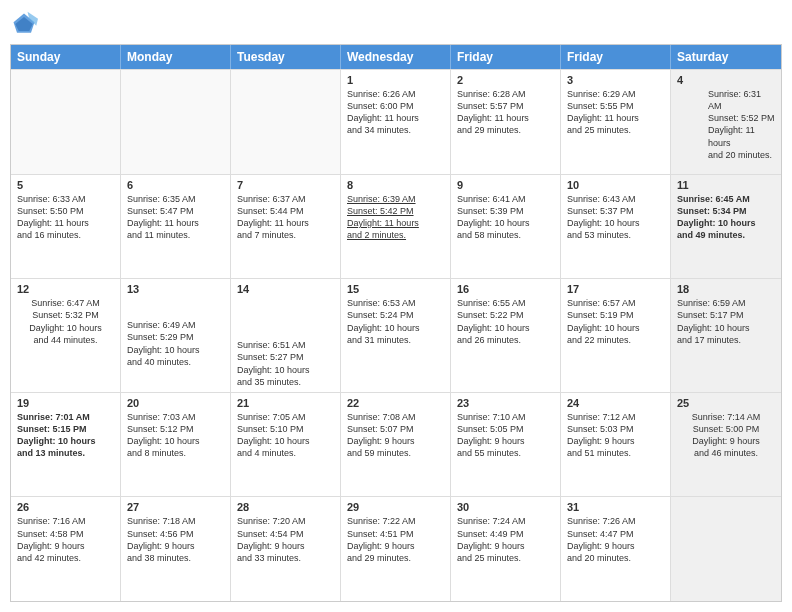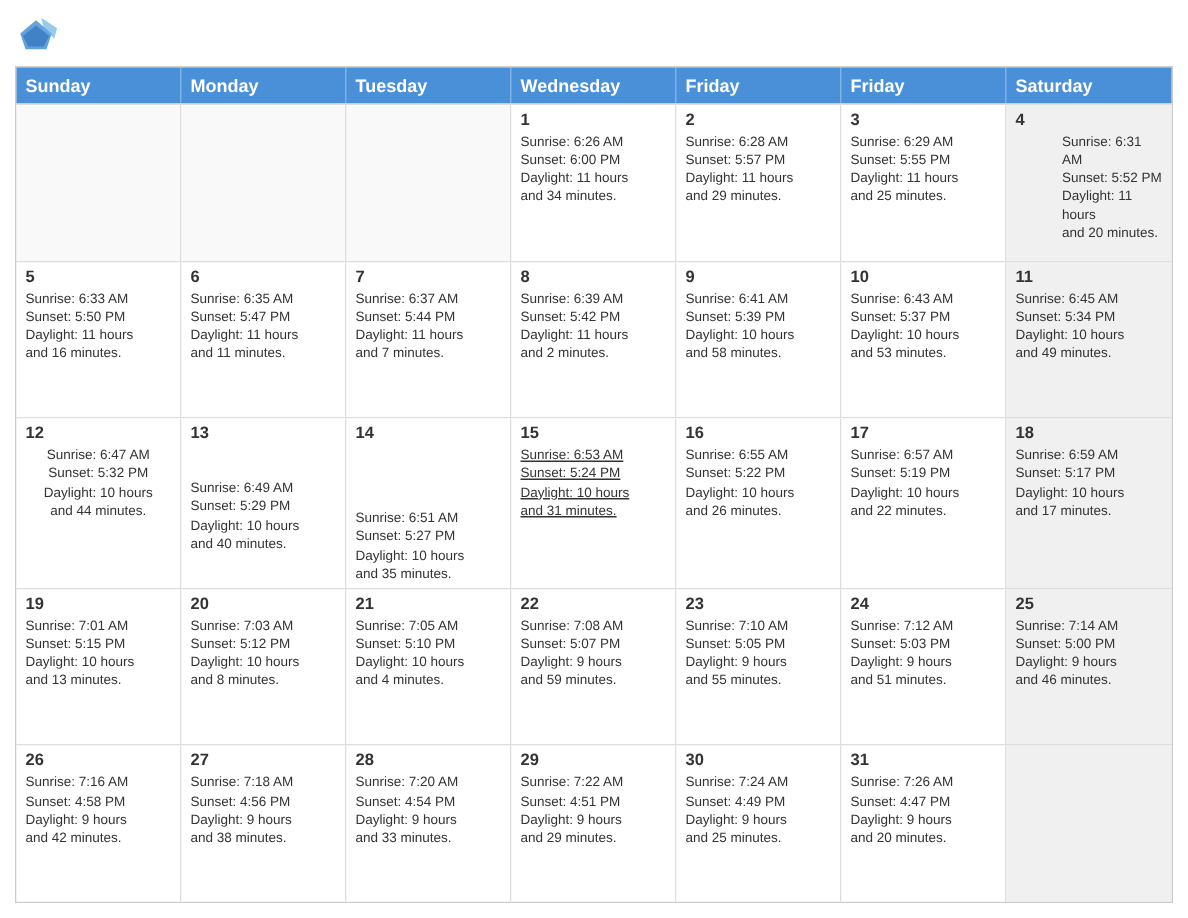--- a/index.html
+++ b/index.html
@@ -191,42 +191,42 @@
           </div>
           <div class="cal-cell">
             <div class="day-num">7</div>
             <div class="cell-text" style="white-space: pre-line;">Sunrise: 6:37 AM
 Sunset: 5:44 PM
 Daylight: 11 hours
 and 7 minutes.</div>
           </div>
           <div class="cal-cell">
             <div class="day-num">8</div>
-            <div class="cell-text" style="white-space: pre-line;">Sunrise: 6:39 AM
+            <div class="cell-text" style="white-space: pre-line; text-decoration: underline;">Sunrise: 6:39 AM
 Sunset: 5:42 PM
 Daylight: 11 hours
 and 2 minutes.</div>
           </div>
           <div class="cal-cell">
             <div class="day-num">9</div>
             <div class="cell-text" style="white-space: pre-line;">Sunrise: 6:41 AM
 Sunset: 5:39 PM
 Daylight: 10 hours
 and 58 minutes.</div>
           </div>
           <div class="cal-cell">
             <div class="day-num">10</div>
             <div class="cell-text" style="white-space: pre-line;">Sunrise: 6:43 AM
 Sunset: 5:37 PM
 Daylight: 10 hours
 and 53 minutes.</div>
           </div>
           <div class="cal-cell shaded">
             <div class="day-num">11</div>
-            <div class="cell-text" style="white-space: pre-line;">Sunrise: 6:45 AM
+            <div class="cell-text" style="white-space: pre-line; font-weight: bold;">Sunrise: 6:45 AM
 Sunset: 5:34 PM
 Daylight: 10 hours
 and 49 minutes.</div>
           </div>
         </div>
         <div class="cal-row">
           <div class="cal-cell">
             <div class="day-num">12</div>
             <div class="cell-text" style="white-space: pre-line; text-align: center;">Sunrise: 6:47 AM
 Sunset: 5:32 PM
@@ -242,21 +242,21 @@
           </div>
           <div class="cal-cell">
             <div class="day-num">14</div>
             <div class="cell-text" style="white-space: pre-line; margin-top: 44px;">Sunrise: 6:51 AM
 Sunset: 5:27 PM
 Daylight: 10 hours
 and 35 minutes.</div>
           </div>
           <div class="cal-cell">
             <div class="day-num">15</div>
-            <div class="cell-text" style="white-space: pre-line; text-decoration: underline;">Sunrise: 6:53 AM
+            <div class="cell-text" style="white-space: pre-line;">Sunrise: 6:53 AM
 Sunset: 5:24 PM
 Daylight: 10 hours
 and 31 minutes.</div>
           </div>
           <div class="cal-cell">
             <div class="day-num">16</div>
             <div class="cell-text" style="white-space: pre-line;">Sunrise: 6:55 AM
 Sunset: 5:22 PM
 Daylight: 10 hours
 and 26 minutes.</div>
@@ -272,21 +272,21 @@
             <div class="day-num">18</div>
             <div class="cell-text" style="white-space: pre-line;">Sunrise: 6:59 AM
 Sunset: 5:17 PM
 Daylight: 10 hours
 and 17 minutes.</div>
           </div>
         </div>
         <div class="cal-row">
           <div class="cal-cell">
             <div class="day-num">19</div>
-            <div class="cell-text" style="white-space: pre-line;">Sunrise: 7:01 AM
+            <div class="cell-text" style="white-space: pre-line; font-weight: bold;">Sunrise: 7:01 AM
 Sunset: 5:15 PM
 Daylight: 10 hours
 and 13 minutes.</div>
           </div>
           <div class="cal-cell">
             <div class="day-num">20</div>
             <div class="cell-text" style="white-space: pre-line;">Sunrise: 7:03 AM
 Sunset: 5:12 PM
 Daylight: 10 hours
 and 8 minutes.</div>
@@ -314,21 +314,21 @@
           </div>
           <div class="cal-cell">
             <div class="day-num">24</div>
             <div class="cell-text" style="white-space: pre-line;">Sunrise: 7:12 AM
 Sunset: 5:03 PM
 Daylight: 9 hours
 and 51 minutes.</div>
           </div>
           <div class="cal-cell shaded">
             <div class="day-num">25</div>
-            <div class="cell-text" style="white-space: pre-line;">Sunrise: 7:14 AM
+            <div class="cell-text" style="white-space: pre-line; text-align: center;">Sunrise: 7:14 AM
 Sunset: 5:00 PM
 Daylight: 9 hours
 and 46 minutes.</div>
           </div>
         </div>
         <div class="cal-row">
           <div class="cal-cell">
             <div class="day-num">26</div>
             <div class="cell-text" style="white-space: pre-line;">Sunrise: 7:16 AM
 Sunset: 4:58 PM

